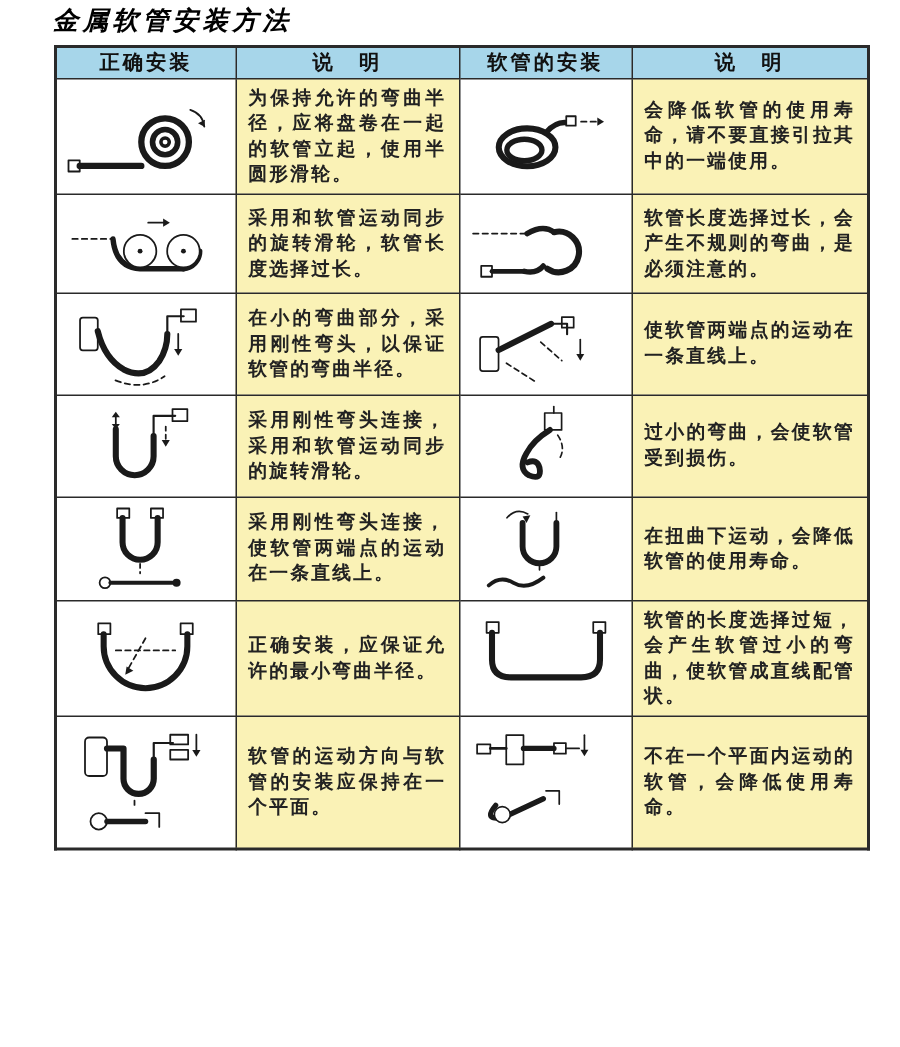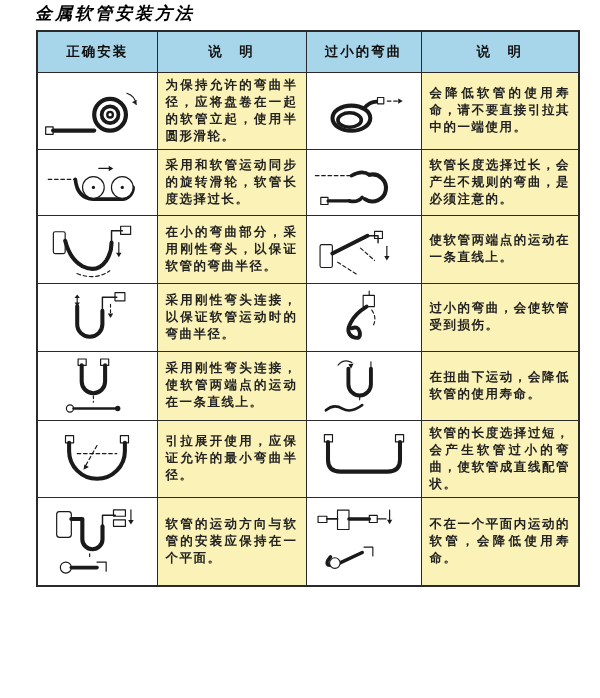--- a/index.html
+++ b/index.html
@@ -25,21 +25,21 @@
   table.install{
     border-collapse:collapse;table-layout:fixed;
     margin:5px 0 0 36px;width:542px;
     border:2px solid var(--table-border);
   }
   col.c1{width:120px} col.c2{width:149px} col.c3{width:115px} col.c4{width:158px}
   th{
     background:var(--header-bg);
     border:1px solid var(--table-border);
     font-size:13.5px;font-weight:bold;letter-spacing:2px;
-    height:41px;padding:0;color:#111;
+    height:21px;padding:0;color:#111;
   }
   td{border:1px solid var(--table-border);padding:0;}
   td.img{background:var(--image-bg);text-align:center;vertical-align:middle;}
   td.desc{
     background:var(--description-bg);
     font-size:12.5px;font-weight:bold;letter-spacing:1.5px;line-height:17px;
     padding:4px 8px;vertical-align:middle;text-align:justify;color:#222;
   }
   tr.r1{height:73px} tr.r2{height:71px} tr.r3{height:66px}
   tr.r4{height:68px} tr.r5{height:68px} tr.r6{height:69px}
@@ -56,21 +56,21 @@
     <colgroup>
         <col class="c1">
         <col class="c2">
         <col class="c3">
         <col class="c4">
       </colgroup>
     <thead>
       <tr>
         <th>正确安装</th>
         <th>说　明</th>
-        <th>过小的弯曲</th>
+        <th>软管的安装</th>
         <th>说　明</th>
       </tr>
     </thead>
     <tbody>
 
       <tr class="r1">
         <td class="img">
           <svg viewBox="0 0 120 64" width="112" height="60">
             <g stroke="#1a1a1a" fill="none" stroke-linecap="round" stroke-linejoin="round">
               <rect x="5" y="49" width="8" height="8" stroke-width="1.3" fill="#fff"></rect>
@@ -172,21 +172,21 @@
               <path d="M38 18 v-9" stroke-width="1.3"></path>
               <path d="M38 7 l-3 4 h6 z" fill="#1a1a1a" stroke="none"></path>
               <path d="M38 20 l-3 -4 h6 z" fill="#1a1a1a" stroke="none"></path>
               <path d="M66 25 V10 H82" stroke-width="1.6"></path>
               <rect x="80" y="5" width="11" height="9" stroke-width="1.3"></rect>
               <path d="M75 18 v12" stroke-width="1.3" stroke-dasharray="3 3"></path>
               <path d="M75 33 l-3 -5 h6 z" fill="#1a1a1a" stroke="none"></path>
             </g>
           </svg>
         </td>
-        <td class="desc">采用刚性弯头连接，以保证软管运动时的弯曲半径。</td>
+        <td class="desc">采用刚性弯头连接，采用和软管运动同步的旋转滑轮。</td>
         <td class="img">
           <svg viewBox="0 0 120 64" width="104" height="58">
             <g stroke="#1a1a1a" fill="none" stroke-linecap="round" stroke-linejoin="round">
               <line x1="66" y1="2" x2="66" y2="7" stroke-width="1.3"></line>
               <rect x="59" y="7" width="13" height="13" stroke-width="1.3"></rect>
               <path d="M63 20 Q50 28 45 38 Q38 50 47 55 Q57 59 55 49 Q53 42 46 45" stroke-width="4.5"></path>
               <path d="M69 24 q6 9 2 17" stroke-width="1.3" stroke-dasharray="4 3"></path>
             </g>
           </svg>
         </td>
@@ -230,21 +230,21 @@
             <g stroke="#1a1a1a" fill="none" stroke-linecap="round" stroke-linejoin="round">
               <rect x="25" y="5" width="9" height="8" stroke-width="1.3"></rect>
               <rect x="86" y="5" width="9" height="8" stroke-width="1.3"></rect>
               <path d="M29 13 V22 A31 31 0 0 0 91 22 V13" stroke-width="4.5"></path>
               <path d="M38 25 H82" stroke-width="1.3" stroke-dasharray="4 3"></path>
               <path d="M60 16 L47 39" stroke-width="1.3" stroke-dasharray="4 3"></path>
               <path d="M45 43 l1 -6 l5 3 z" fill="#1a1a1a" stroke="none"></path>
             </g>
           </svg>
         </td>
-        <td class="desc">引拉展开使用，应保证允许的最小弯曲半径。</td>
+        <td class="desc">正确安装，应保证允许的最小弯曲半径。</td>
         <td class="img">
           <svg viewBox="0 0 120 62" width="108" height="56">
             <g stroke="#1a1a1a" fill="none" stroke-linecap="round" stroke-linejoin="round">
               <rect x="16" y="4" width="9" height="8" stroke-width="1.3"></rect>
               <rect x="95" y="4" width="9" height="8" stroke-width="1.3"></rect>
               <path d="M20 12 V32 Q20 45 34 45 H86 Q100 45 100 32 V12" stroke-width="4.5"></path>
             </g>
           </svg>
         </td>
         <td class="desc">软管的长度选择过短，会产生软管过小的弯曲，使软管成直线配管状。</td>

